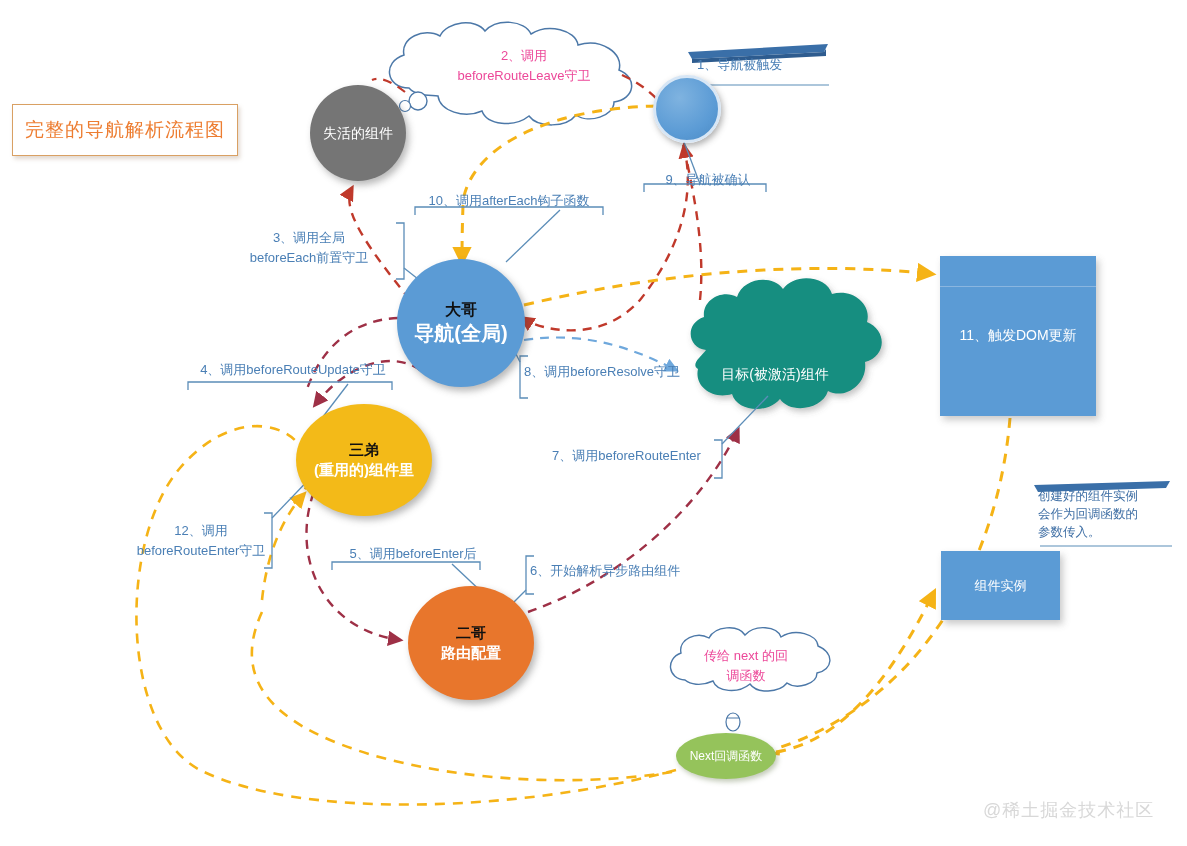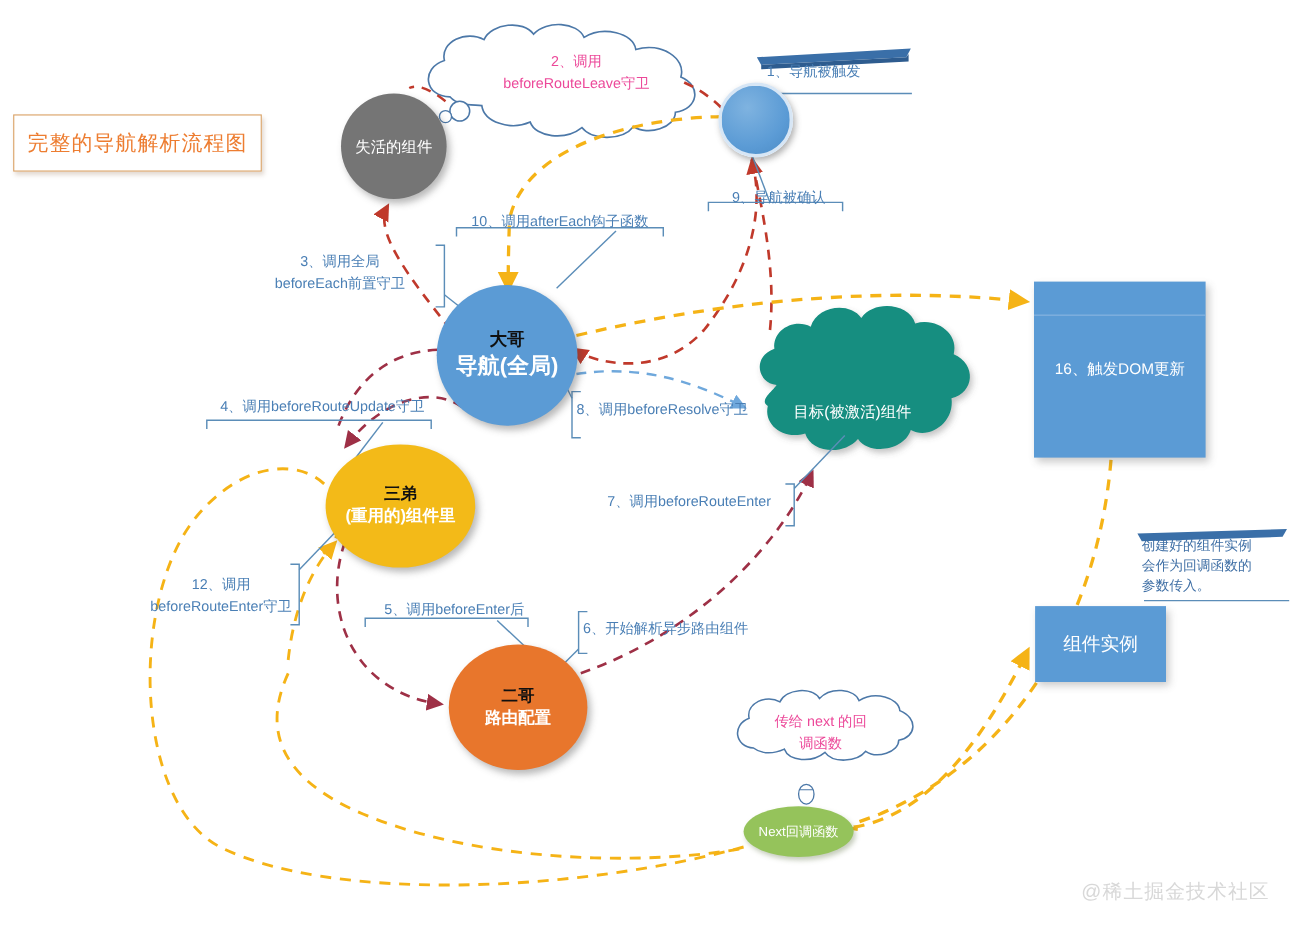--- a/index.html
+++ b/index.html
@@ -41,21 +41,21 @@
 
   #n-next{left:676px;top:733px;width:100px;height:46px;background:#95C35B;
     box-shadow:2px 3px 5px rgba(90,110,60,.35);}
   #n-next .l1{color:#ffffff;font-size:12px;}
 
   
   .box{position:absolute;background:#5B9BD5;display:flex;align-items:center;
     justify-content:center;color:#fff;box-shadow:3px 4px 7px rgba(80,80,80,.3);}
   #b-dom{left:940px;top:256px;width:156px;height:160px;font-size:14px;}
   #b-dom .divider{position:absolute;left:0;right:0;top:30px;height:1px;background:#8ab6e0;}
-  #b-inst{left:941px;top:551px;width:119px;height:69px;font-size:17px;}
+  #b-inst{left:941px;top:551px;width:119px;height:69px;font-size:13px;}
 
   
   .cloud-text{position:absolute;text-align:center;color:#ec4899;line-height:1.5;}
   #c-leave{left:434px;top:46px;width:180px;font-size:13px;}
   #c-next{left:668px;top:646px;width:156px;font-size:13px;}
   #c-target{left:700px;top:364px;width:150px;text-align:center;color:#ffffff;font-size:14px;}
 
   
   .ribbon-text{position:absolute;color:#4A7FB5;font-size:13px;line-height:1.45;}
   #r-trigger{left:697px;top:56px;width:180px;}
@@ -254,21 +254,21 @@
   </div>
 
   <div class="node" id="n-next">
     <div class="l1">Next回调函数</div>
   </div>
 
   <div class="cloud-text" id="c-target">目标(被激活)组件</div>
 
   <div class="box" id="b-dom">
     <div class="divider"></div>
-    <span>16、触发DOM更新</span>
+    <span>11、触发DOM更新</span>
   </div>
 
   <div class="box" id="b-inst">
     <span>组件实例</span>
   </div>
 
   <div class="cloud-text" id="c-leave">
     <div>2、调用</div>
     <div>beforeRouteLeave守卫</div>
   </div>

